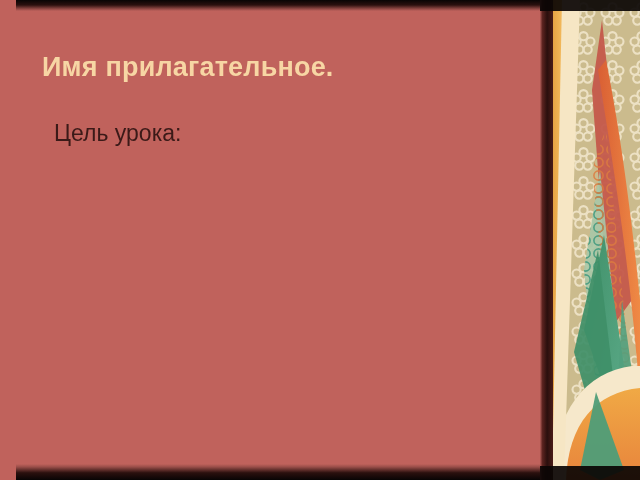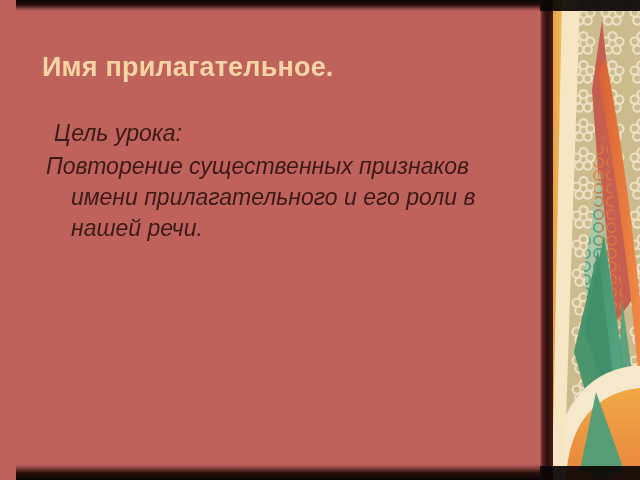--- a/index.html
+++ b/index.html
@@ -70,21 +70,20 @@
     top: 118px;
     width: 500px;
     color: #3b1a18;
     font-size: 23px;
     line-height: 31px;
   }
   .para {
     margin: 0 0 2px 0;
     padding-left: 33px;
     text-indent: -25px;
-    font-style: italic;
   }
   .para.lead {
     text-indent: -17px;
   }
 
   
   .deco {
     position: absolute;
     right: 0;
     top: 0;
@@ -100,21 +99,20 @@
 <div class="slide">
 
   <div class="slide-body">
 
     <div class="edge-top"></div>
 
     <h1 class="title">Имя прилагательное.</h1>
 
     <div class="content">
       <p class="para lead"> Цель урока:</p>
-      <p class="para">Повторение существенных признаков имени прилагательного и его роли в нашей речи.</p>
     </div>
 
     <div class="edge-bottom"></div>
   </div>
 
   <div class="deco">
     <svg width="100" height="480" viewBox="0 0 100 480" xmlns="http://www.w3.org/2000/svg">
       <defs>
         <linearGradient id="gMaroon" x1="0" y1="0" x2="1" y2="0">
           <stop offset="0%" stop-color="#b5605a"></stop>

